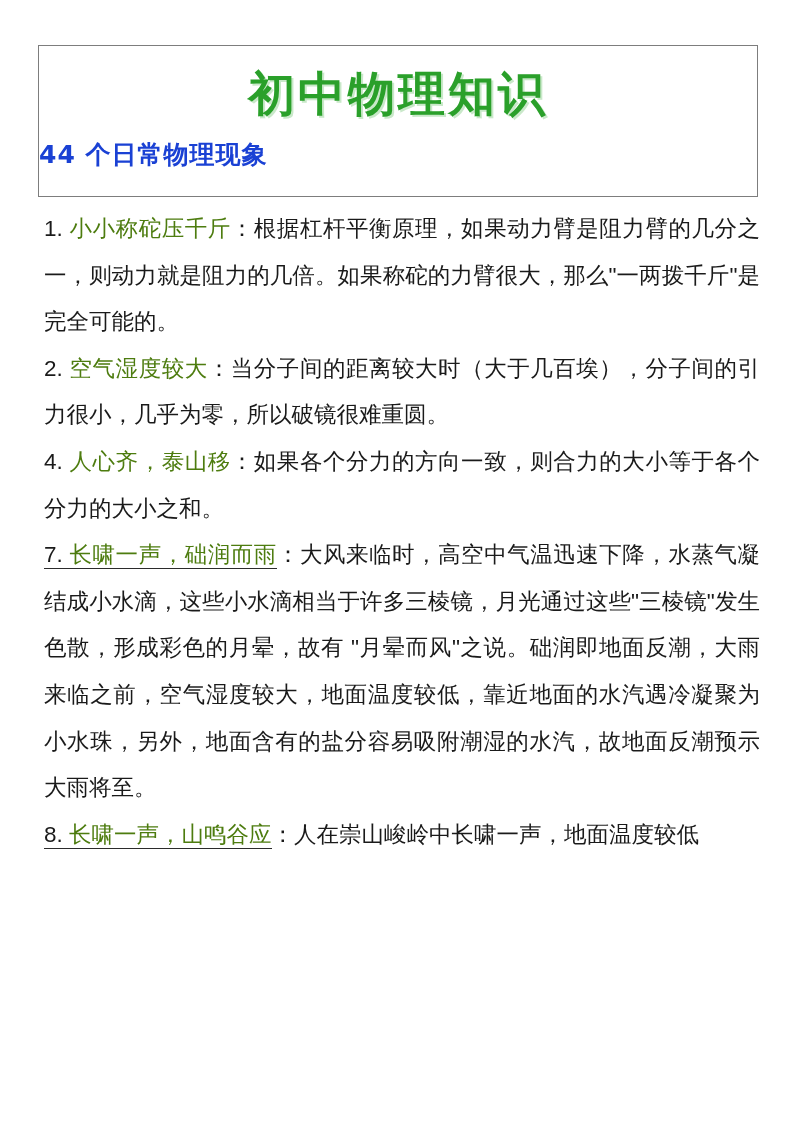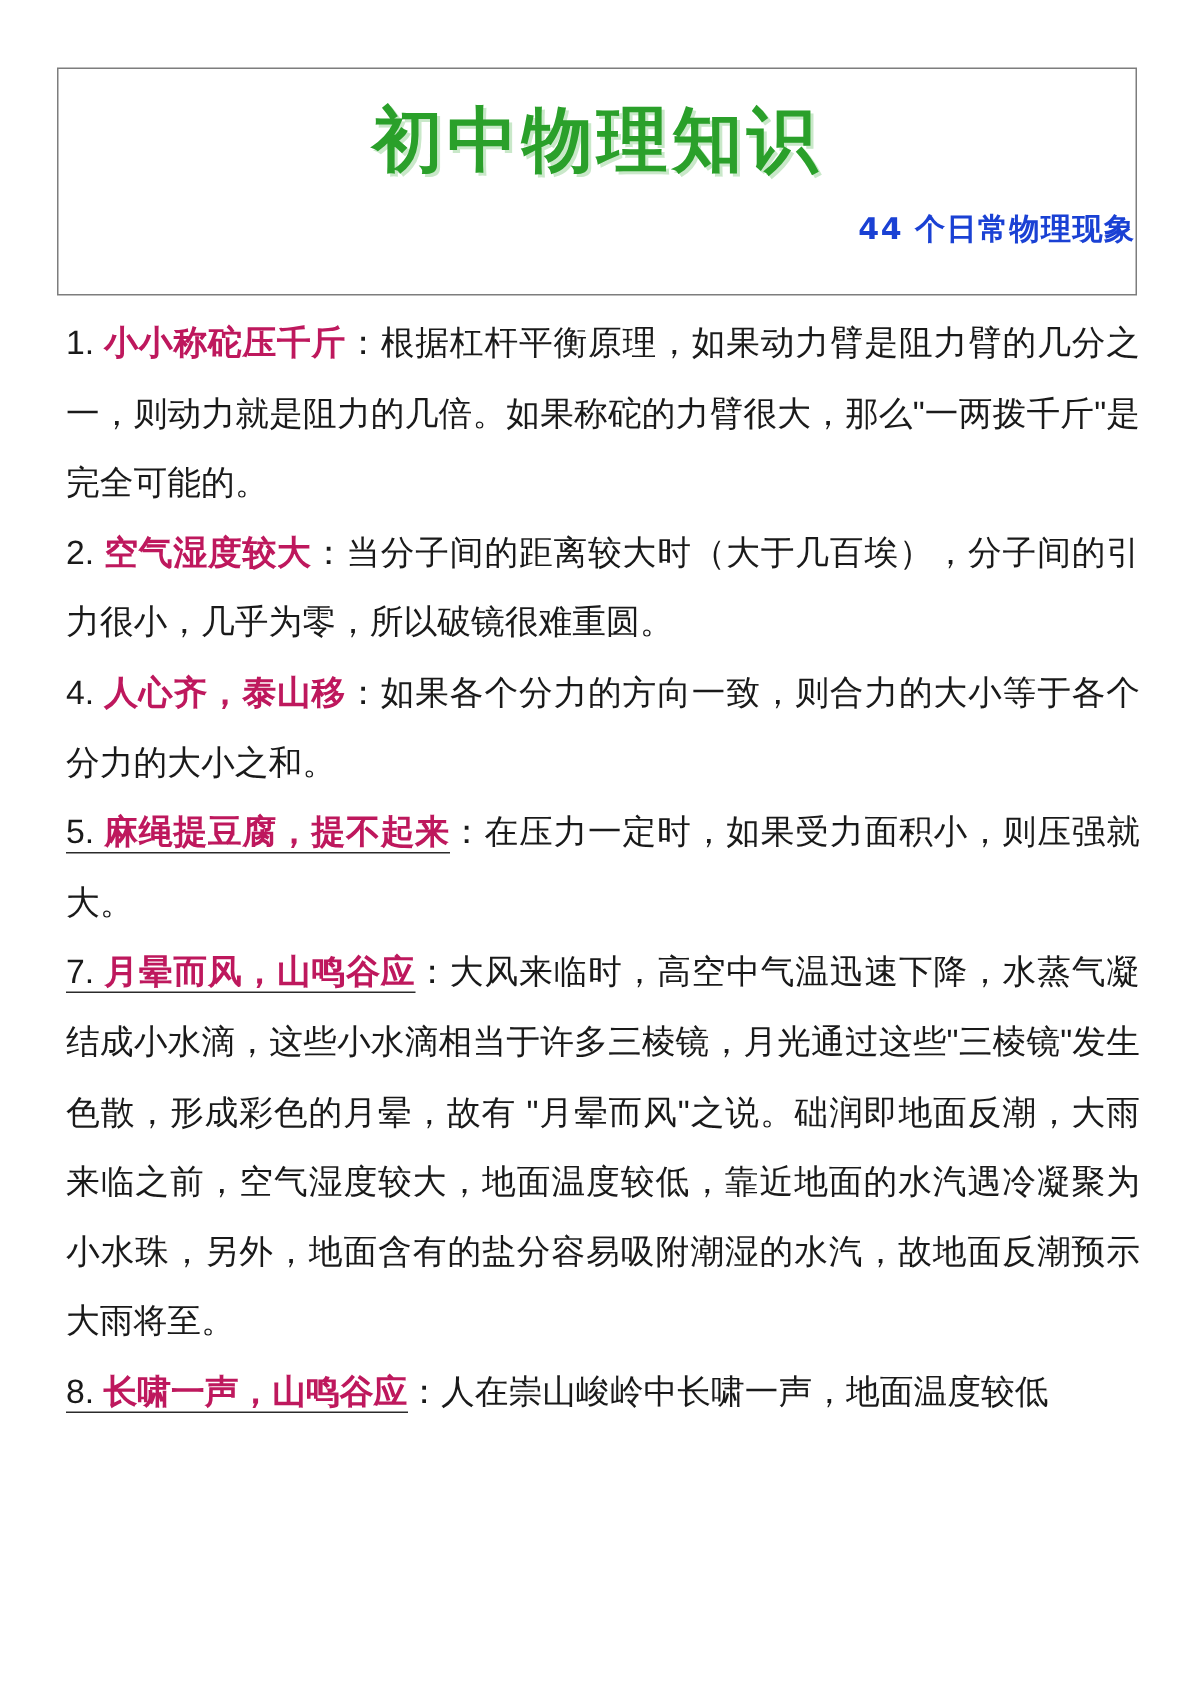--- a/index.html
+++ b/index.html
@@ -33,23 +33,23 @@
     font-size:47px;
     font-weight:bold;
     letter-spacing:3px;
     line-height:1;
     margin-top:24px;
     text-shadow:2px 2px 0 #c9e8c9;
     font-family:"DejaVu Sans","Liberation Sans",sans-serif;
   }
 
   #sub-title {
-    text-align:right;
+    text-align:left;
     color:#1a41d4;
-    font-size:20px;
+    font-size:25px;
     font-weight:bold;
     letter-spacing:1px;
     line-height:1;
     margin-top:25px;
     font-family:"DejaVu Sans","Liberation Sans",sans-serif;
   }
 
   
   #content {
     position:absolute;
@@ -61,37 +61,36 @@
   .item {
     font-size:22.5px;
     line-height:46.6px;
     color:#1a1a1a;
     text-align:justify;
     text-justify:inter-character;
     word-break:break-all;
   }
 
   .num      { color:#1a1a1a; }
-  .headline { color:#be185d; font-weight:bold; }
+  .headline { color:#4d7c0f; font-weight:normal; }
   .colon    { color:#1a1a1a; }
   .detail   { color:#1a1a1a; }
 
   .item.underlined .rule {
     border-bottom:1.5px solid #2b2b2b;
     padding-bottom:1px;
   }
 </style>
 </head>
 <body>
 
 <div id="header-box">
   <div id="main-title">初中物理知识</div>
   <div id="sub-title">44 个日常物理现象</div>
 </div>
 
 <div id="content">
     <p class="item"><span class="rule"><span class="num">1.</span><span class="headline"> 小小称砣压千斤</span></span><span class="colon">：</span><span class="detail">根据杠杆平衡原理，如果动力臂是阻力臂的几分之一，则动力就是阻力的几倍。如果称砣的力臂很大，那么"一两拨千斤"是完全可能的。</span></p>
     <p class="item"><span class="rule"><span class="num">2.</span><span class="headline"> 空气湿度较大</span></span><span class="colon">：</span><span class="detail">当分子间的距离较大时（大于几百埃），分子间的引力很小，几乎为零，所以破镜很难重圆。</span></p>
     <p class="item"><span class="rule"><span class="num">4.</span><span class="headline"> 人心齐，泰山移</span></span><span class="colon">：</span><span class="detail">如果各个分力的方向一致，则合力的大小等于各个分力的大小之和。</span></p>
-    <p class="item underlined"><span class="rule"><span class="num">5.</span><span class="headline"> 麻绳提豆腐，提不起来</span></span><span class="colon">：</span><span class="detail">在压力一定时，如果受力面积小，则压强就大。</span></p>
-    <p class="item underlined"><span class="rule"><span class="num">7.</span><span class="headline"> 月晕而风，山鸣谷应</span></span><span class="colon">：</span><span class="detail">大风来临时，高空中气温迅速下降，水蒸气凝结成小水滴，这些小水滴相当于许多三棱镜，月光通过这些"三棱镜"发生色散，形成彩色的月晕，故有 "月晕而风"之说。础润即地面反潮，大雨来临之前，空气湿度较大，地面温度较低，靠近地面的水汽遇冷凝聚为小水珠，另外，地面含有的盐分容易吸附潮湿的水汽，故地面反潮预示大雨将至。</span></p>
+    <p class="item underlined"><span class="rule"><span class="num">7.</span><span class="headline"> 长啸一声，础润而雨</span></span><span class="colon">：</span><span class="detail">大风来临时，高空中气温迅速下降，水蒸气凝结成小水滴，这些小水滴相当于许多三棱镜，月光通过这些"三棱镜"发生色散，形成彩色的月晕，故有 "月晕而风"之说。础润即地面反潮，大雨来临之前，空气湿度较大，地面温度较低，靠近地面的水汽遇冷凝聚为小水珠，另外，地面含有的盐分容易吸附潮湿的水汽，故地面反潮预示大雨将至。</span></p>
     <p class="item underlined"><span class="rule"><span class="num">8.</span><span class="headline"> 长啸一声，山鸣谷应</span></span><span class="colon">：</span><span class="detail">人在崇山峻岭中长啸一声，地面温度较低</span></p>
   </div>
 
 </body></html>

